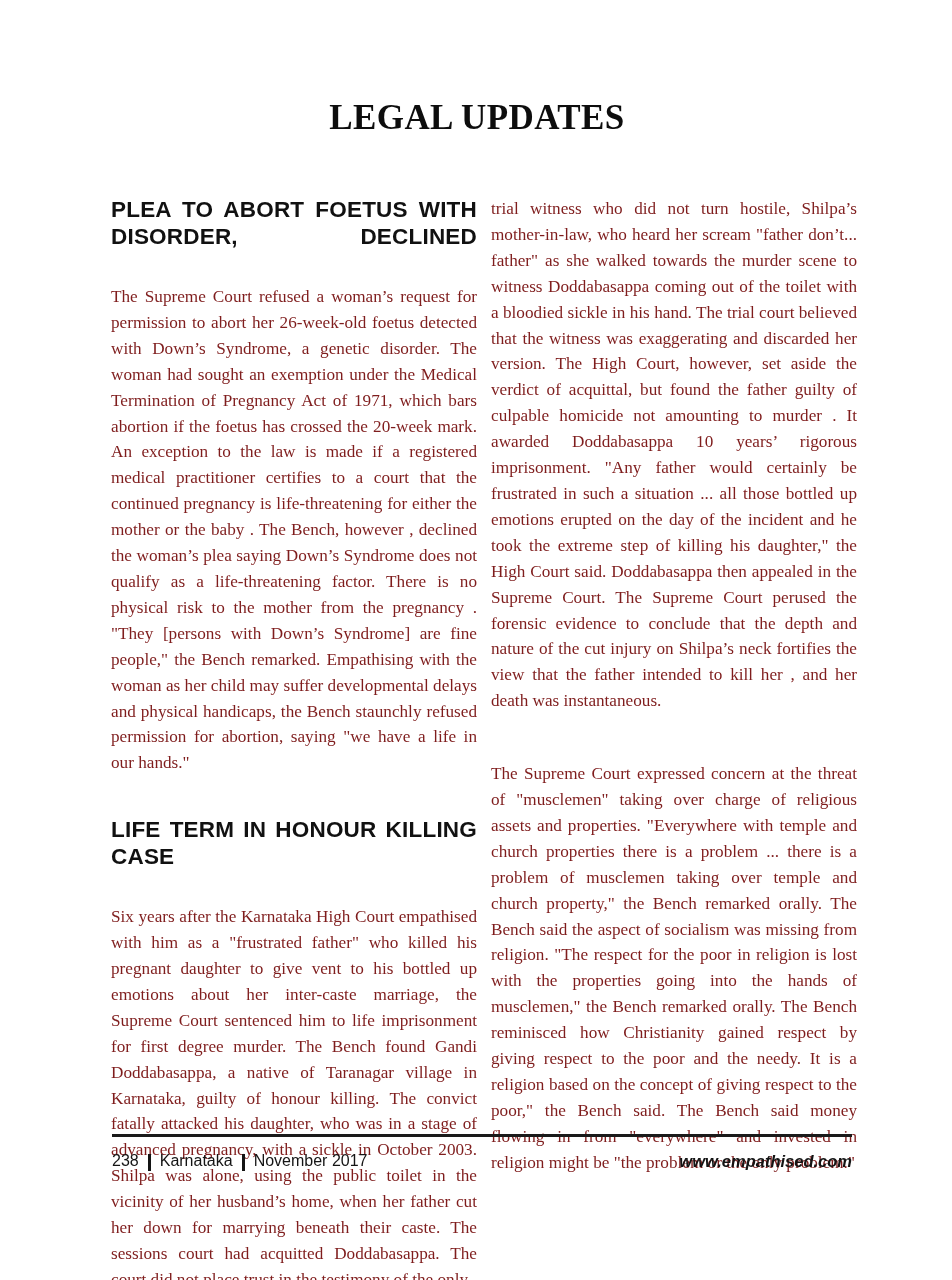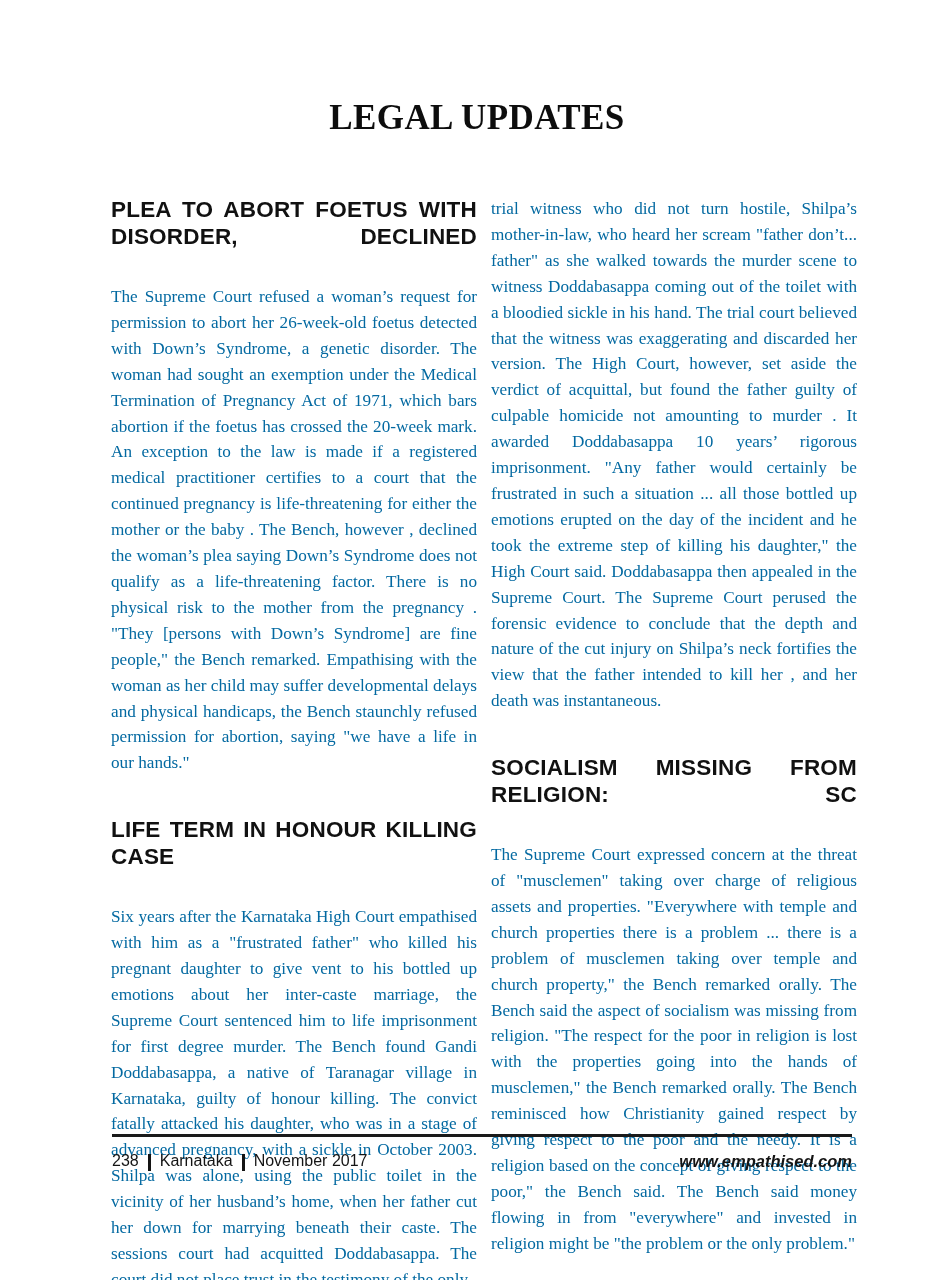--- a/index.html
+++ b/index.html
@@ -75,21 +75,21 @@
     height: 0;
   }
 
   p.body-text {
     margin: 0;
     font-family: "Liberation Serif", "DejaVu Serif", serif;
     font-size: 17.2px;
     line-height: 25.9px;
     text-align: justify;
     text-align-last: left;
-    color: #0369a1;
+    color: #7f1d1d;
     hyphens: none;
   }
 
   .gap-after-head { height: 7px; }
   .gap-between-articles { height: 40px; }
 
   
   .footer-rule {
     position: absolute;
     left: 112px;
@@ -157,21 +157,20 @@
       <div class="gap-after-head"></div>
       <p class="body-text">Six years after the Karnataka High Court empathised with him as a "frustrated father" who killed his pregnant daughter to give vent to his bottled up emotions about her inter-caste marriage, the Supreme Court sentenced him to life imprisonment for first degree murder. The Bench found Gandi Doddabasappa, a native of Taranagar village in Karnataka, guilty of honour killing. The convict fatally attacked his daughter, who was in a stage of advanced pregnancy, with a sickle in October 2003. Shilpa was alone, using the public toilet in the vicinity of her husband’s home, when her father cut her down for marrying beneath their caste. The sessions court had acquitted Doddabasappa. The court did not place trust in the testimony of the only</p>
     </div>
 
     <div class="column">
 
       <p class="body-text">trial witness who did not turn hostile, Shilpa’s mother-in-law, who heard her scream "father don’t... father" as she walked towards the murder scene to witness Doddabasappa coming out of the toilet with a bloodied sickle in his hand. The trial court believed that the witness was exaggerating and discarded her version. The High Court, however, set aside the verdict of acquittal, but found the father guilty of culpable homicide not amounting to murder . It awarded Doddabasappa 10 years’ rigorous imprisonment. "Any father would certainly be frustrated in such a situation ... all those bottled up emotions erupted on the day of the incident and he took the extreme step of killing his daughter," the High Court said. Doddabasappa then appealed in the Supreme Court. The Supreme Court perused the forensic evidence to conclude that the depth and nature of the cut injury on Shilpa’s neck fortifies the view that the father intended to kill her , and her death was instantaneous.</p>
 
       <div class="gap-between-articles"></div>
 
-      <h2 class="art-head">SOCIALISM MISSING FROM RELIGION: SC</h2>
       <div class="gap-after-head"></div>
       <p class="body-text">The Supreme Court expressed concern at the threat of "musclemen" taking over charge of religious assets and properties. "Everywhere with temple and church properties there is a problem ... there is a problem of musclemen taking over temple and church property," the Bench remarked orally.  The Bench said the aspect of socialism was missing from religion. "The respect for the poor in religion is lost with the properties going into the hands of musclemen," the Bench remarked orally. The Bench reminisced how Christianity gained respect by giving respect to the poor and the needy.  It is a religion based on the concept of giving respect to the poor," the Bench said. The Bench said money flowing in from "everywhere" and invested in religion might be "the problem or the only problem."</p>
     </div>
   </div>
 
   <div class="footer-rule"></div>
   <div class="footer">
     <div class="footer-left">
       <span class="f-item">238</span>
       <span class="footer-sep"></span>

